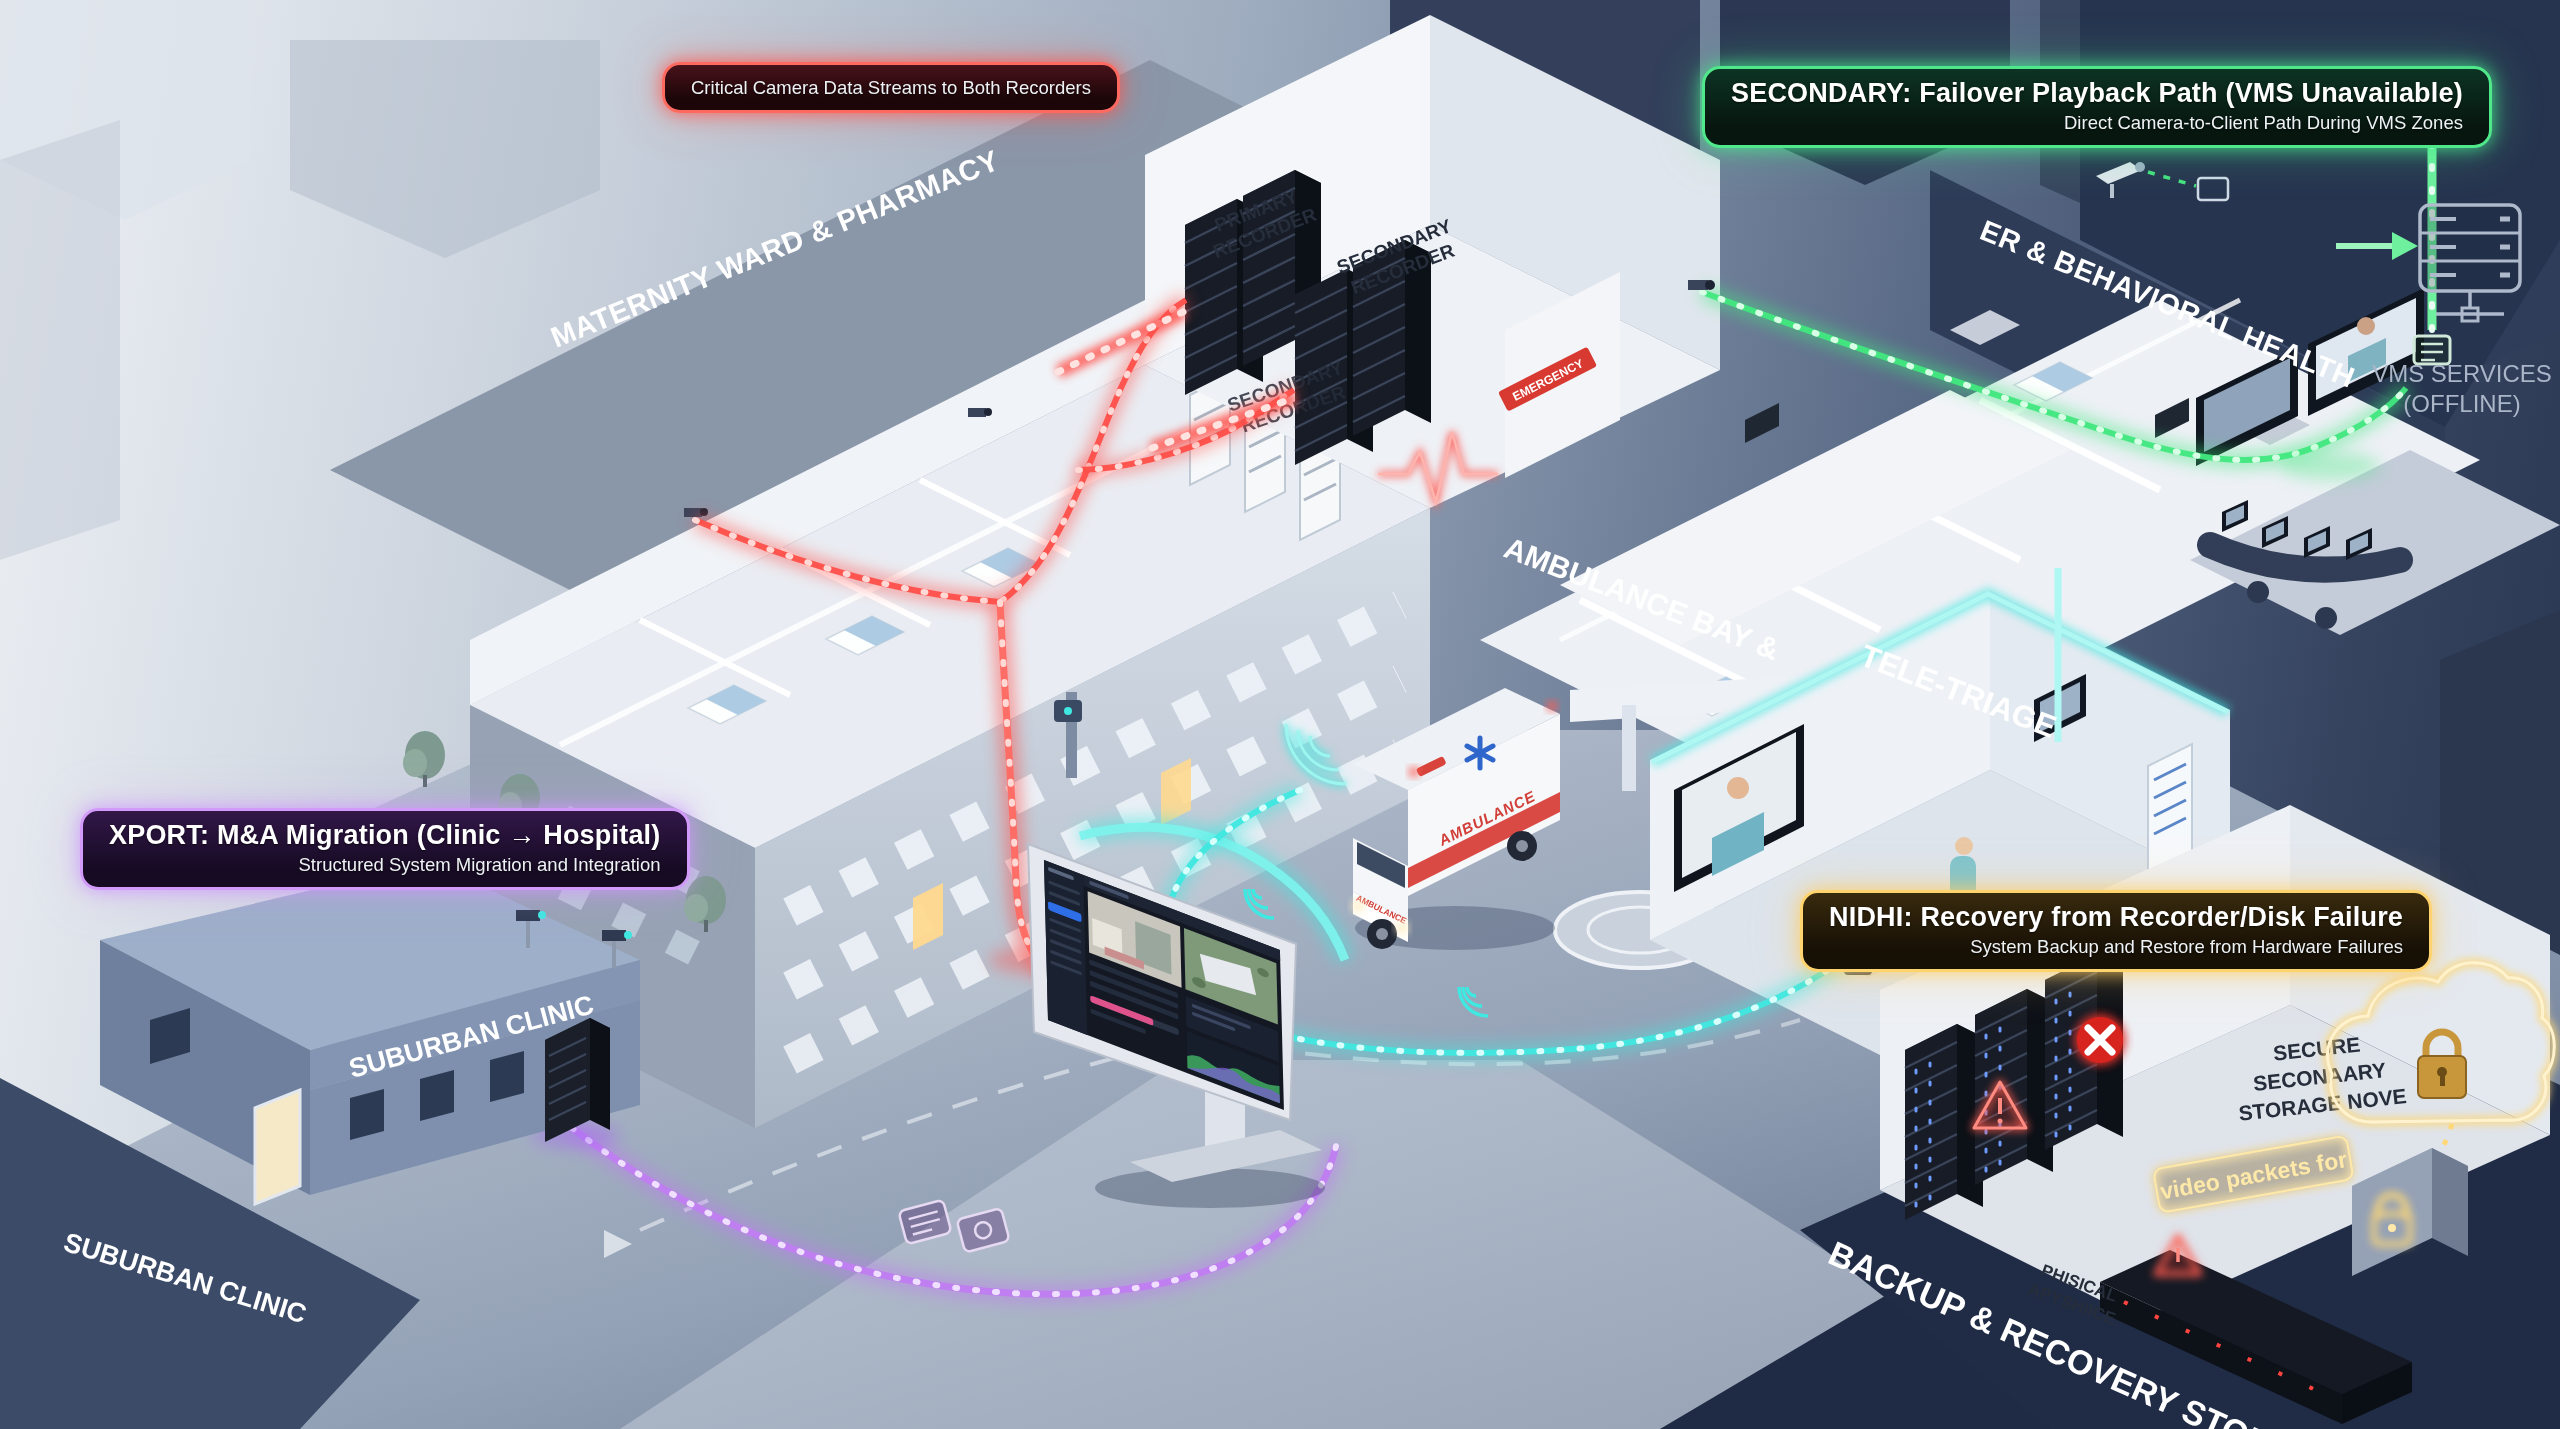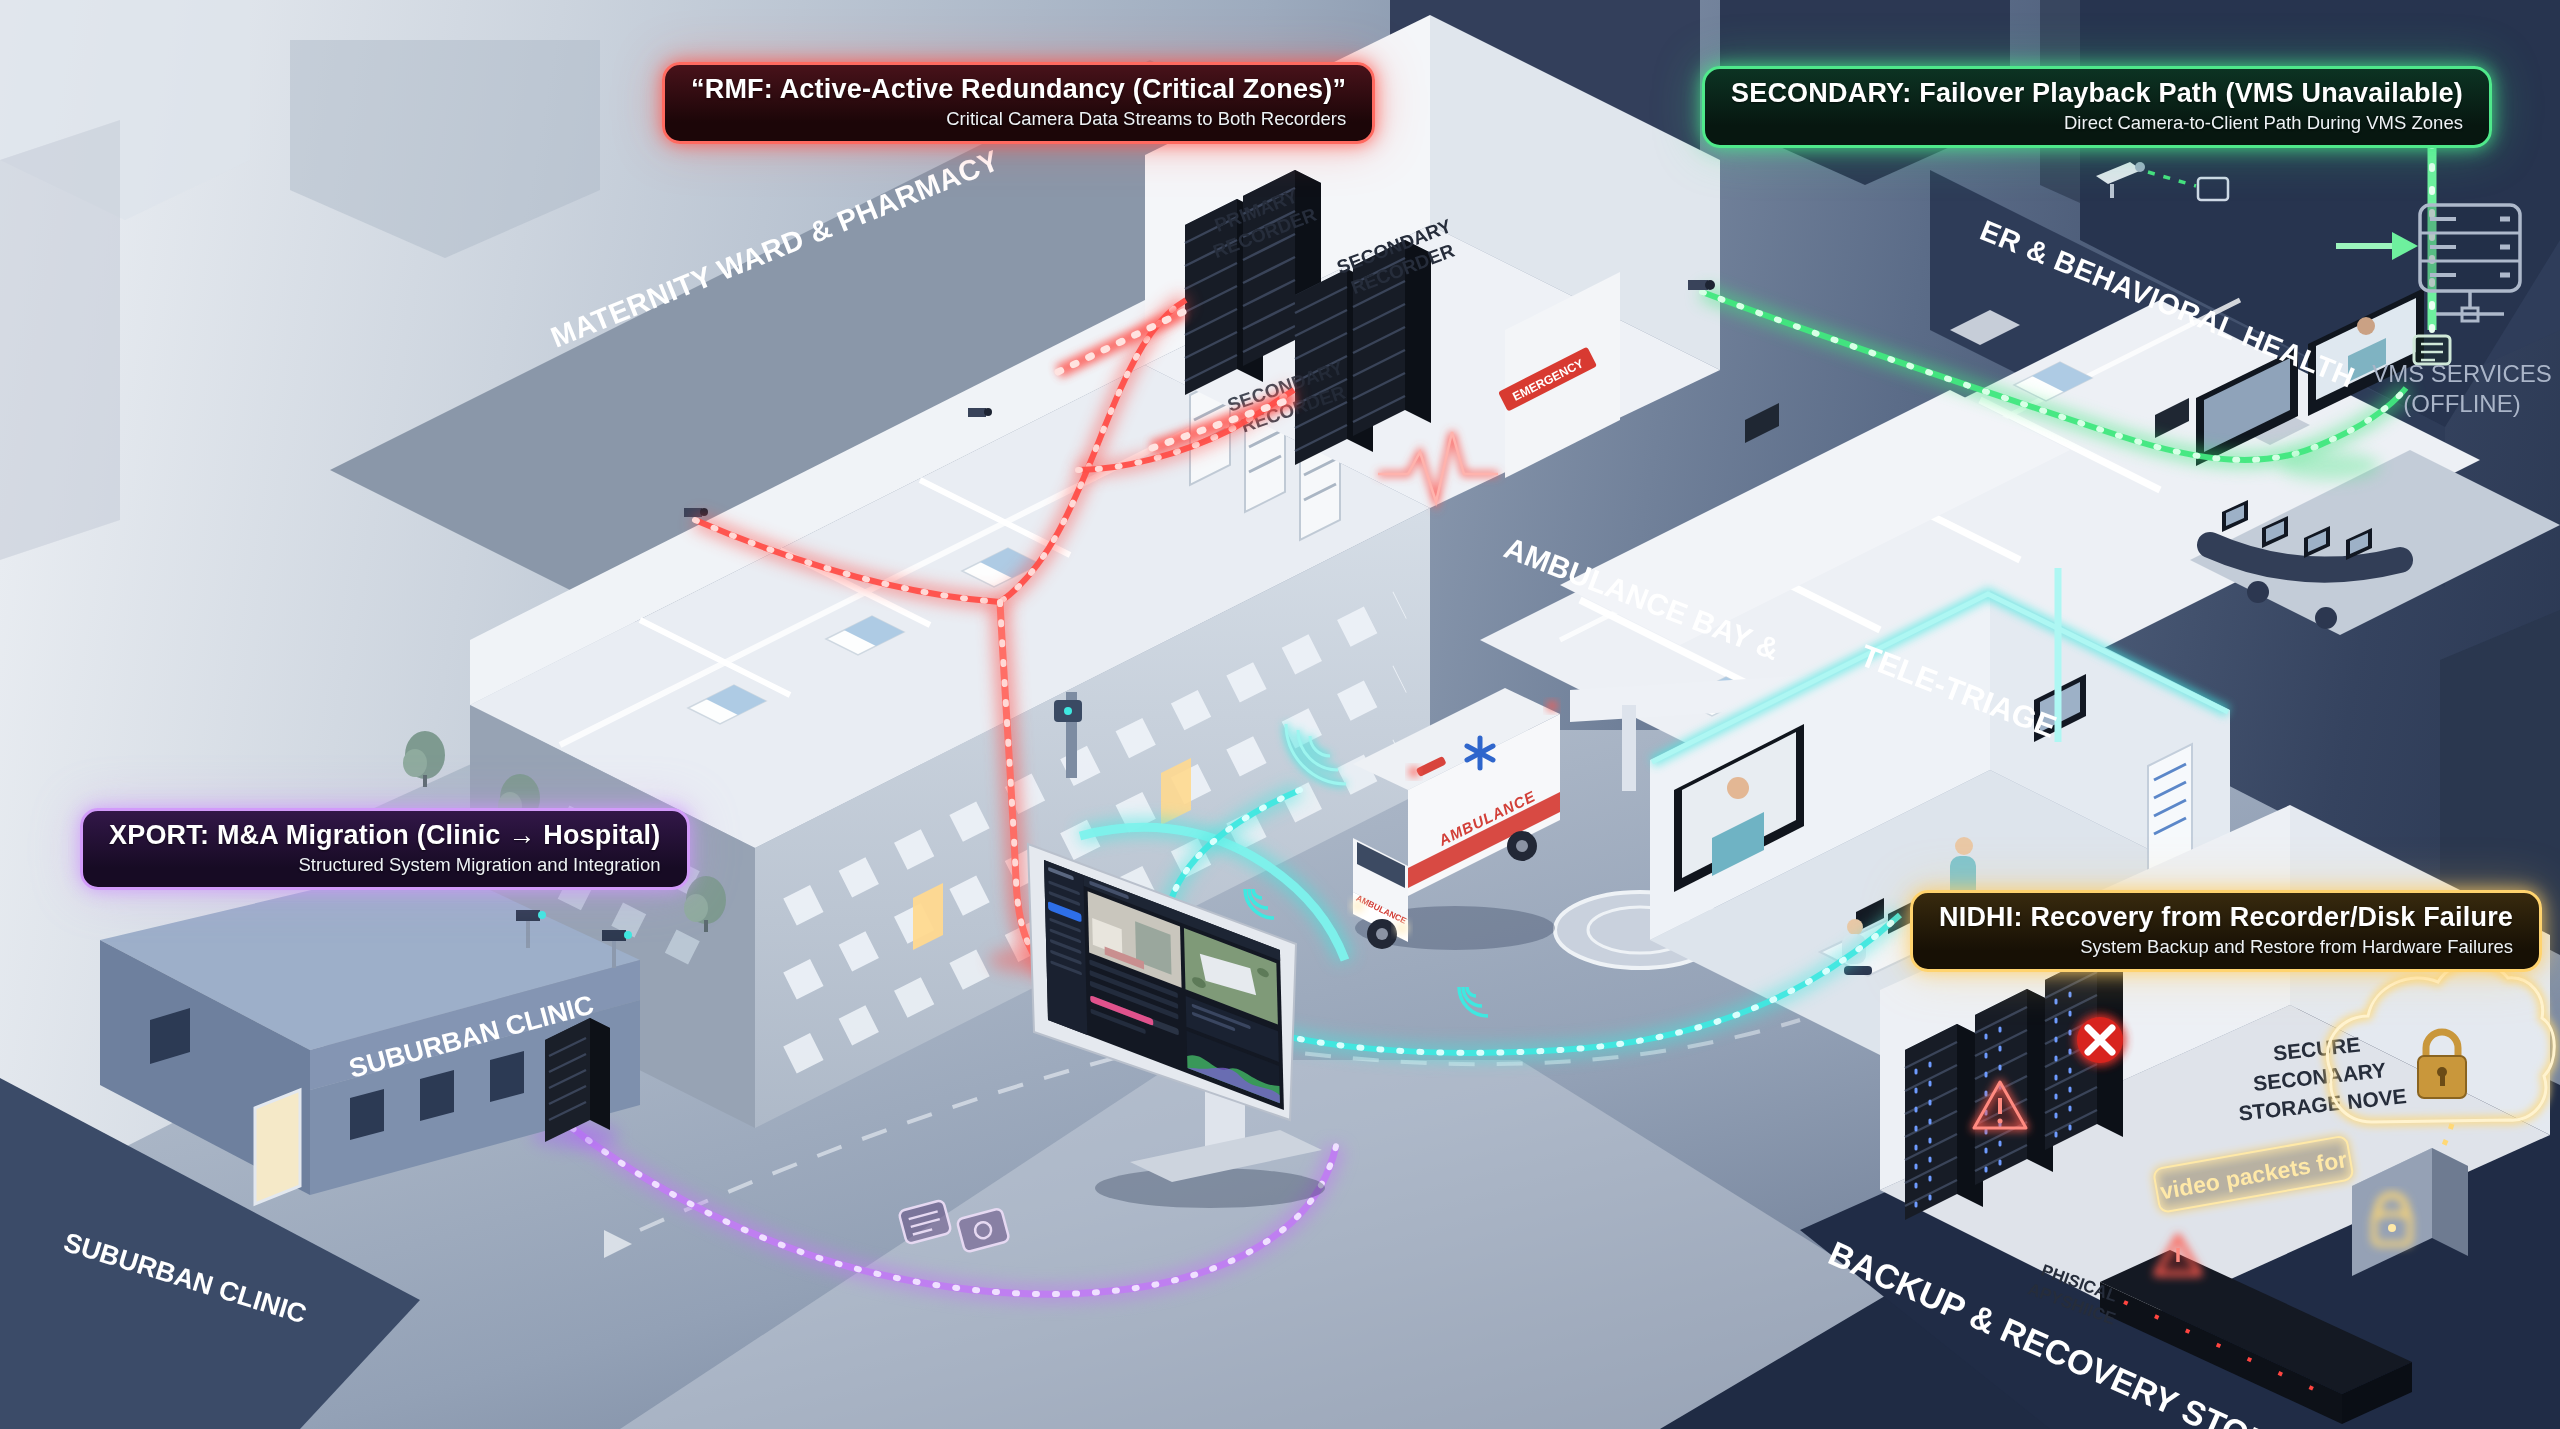--- a/index.html
+++ b/index.html
@@ -11,21 +11,21 @@
   .callout .t{font-size:27px;font-weight:bold;color:#ffffff;letter-spacing:.2px;text-shadow:0 1px 2px rgba(0,0,0,.6);}
   .callout .s{font-size:18.5px;color:#eef2f5;margin-top:3px;text-shadow:0 1px 2px rgba(0,0,0,.6);text-align:right;}
   #co-rmf{left:662px;top:62px;background:linear-gradient(180deg,#48121a,#1c0608 75%);border:3px solid #ff6a60;
      box-shadow:0 0 18px rgba(255,85,75,.85),0 0 48px rgba(255,85,75,.35);}
   #co-surestream{left:1702px;top:66px;background:linear-gradient(180deg,#0c3323,#071710 75%);border:3px solid #4fe98b;
      box-shadow:0 0 18px rgba(70,233,140,.85),0 0 48px rgba(70,233,140,.35);}
   #co-atlas{left:1268px;top:596px;background:linear-gradient(180deg,#0b3236,#081619 75%);border:3px solid #52ece4;
      box-shadow:0 0 18px rgba(80,236,228,.85),0 0 48px rgba(80,236,228,.35);}
   #co-xport{left:80px;top:800px;background:linear-gradient(180deg,#321748,#170b24 75%);border:3px solid #d29bfa;
      box-shadow:0 0 18px rgba(205,150,250,.85),0 0 48px rgba(205,150,250,.35);margin-top:8px;}
-  #co-nidhi{left:1910px;top:890px;background:linear-gradient(180deg,#382a0e,#171005 75%);border:3px solid #ffd36e;
+  #co-nidhi{left:1800px;top:890px;background:linear-gradient(180deg,#382a0e,#171005 75%);border:3px solid #ffd36e;
      box-shadow:0 0 18px rgba(255,205,100,.85),0 0 48px rgba(255,205,100,.35);}
   .scene-label{font-family:"Liberation Sans",sans-serif;font-weight:bold;fill:#ffffff;}
   .dark-label{font-family:"Liberation Sans",sans-serif;font-weight:bold;fill:#262d3b;}
 </style>
 </head>
 <body>
 
 <div id="scene">
 
 <svg id="iso" width="2560" height="1429" viewBox="0 0 2560 1429">
@@ -504,21 +504,20 @@
   <text x="2462" y="412" font-size="24" fill="#aab5c8" text-anchor="middle">(OFFLINE)</text>
 </g>
 
 <text class="scene-label" x="556" y="348" font-size="29" letter-spacing=".5" transform="rotate(-22 556 348)">MATERNITY WARD &amp; PHARMACY</text>
 <text class="scene-label" x="1978" y="238" font-size="29" letter-spacing=".5" transform="rotate(22 1978 238)">ER &amp; BEHAVIORAL HEALTH</text>
 <text class="scene-label" x="1502" y="556" font-size="30" transform="rotate(21 1502 556)">AMBULANCE BAY &amp;</text>
 <text class="scene-label" x="1858" y="664" font-size="31" transform="rotate(21 1858 664)">TELE-TRIAGE</text>
 </svg>
 
 <div class="callout" id="co-rmf">
-  <div class="t">“RMF: Active-Active Redundancy (Critical Zones)”</div>
   <div class="s">Critical Camera Data Streams to Both Recorders</div>
 </div>
 <div class="callout" id="co-surestream">
   <div class="t">SECONDARY: Failover Playback Path (VMS Unavailable)</div>
   <div class="s">Direct Camera-to-Client Path During VMS Zones</div>
 </div>
 <div class="callout" id="co-xport">
   <div class="t">XPORT: M&amp;A Migration (Clinic → Hospital)</div>
   <div class="s">Structured System Migration and Integration</div>
 </div>

